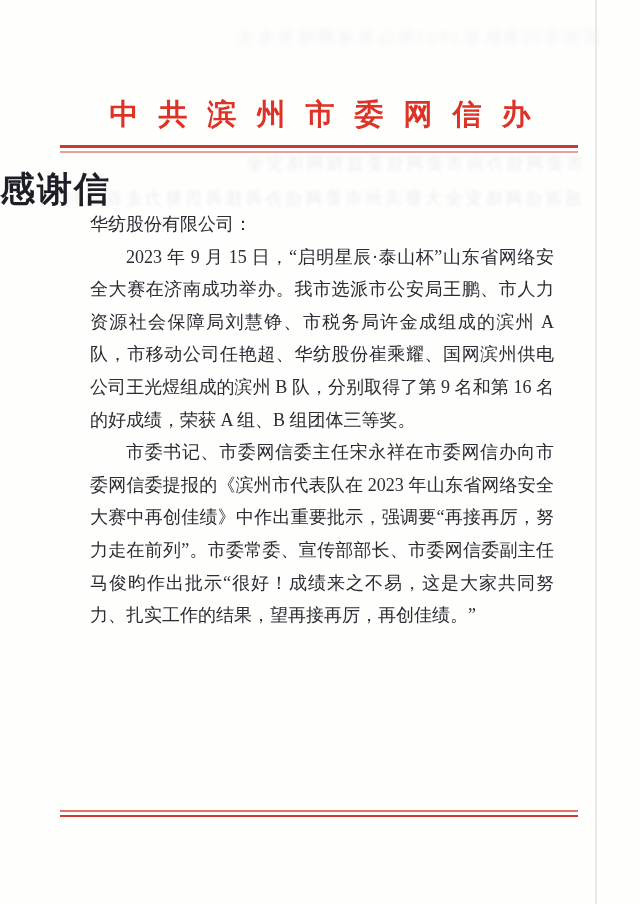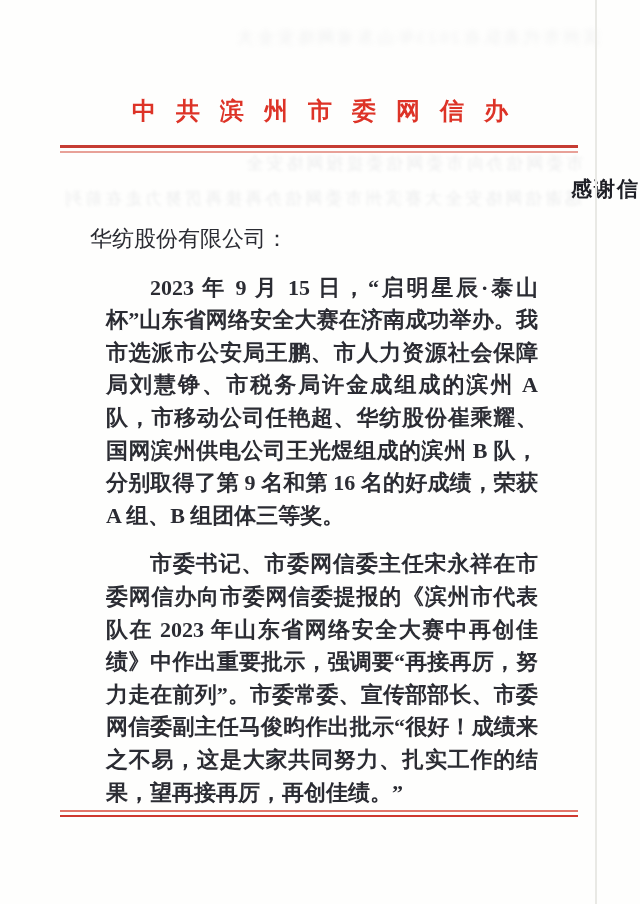--- a/index.html
+++ b/index.html
@@ -33,21 +33,21 @@
   .g2 { top: 152px; left: 245px; width: 338px; }
   .g3 { top: 187px; left: 62px;  width: 520px; }
 
   
   .letterhead {
     position: absolute;
     top: 95px;
     left: 0;
     width: 100%;
     text-align: center;
-    font-size: 24px;
+    font-size: 29px;
     font-weight: bold;
     color: var(--header_red, #dd3327);
     letter-spacing: 20px;
     text-indent: 20px;
     white-space: nowrap;
   }
 
   
   .rule-top {
     position: absolute;
@@ -56,43 +56,41 @@
     width: 518px;
   }
   .rule-top .thick { height: 3px; background: var(--rule_red, #c63c33); }
   .rule-top .thin  { height: 2px; margin-top: 3px; background: var(--rule_red_light, #e8a198); }
 
   .doc-title {
     position: absolute;
     top: 166px;
     left: 0;
     width: 100%;
-    text-align: right;
-    font-size: 21px;
+    text-align: left;
+    font-size: 35px;
     font-weight: bold;
     letter-spacing: 2px;
     color: #1e1f26;
-    margin-top: 9px;
   }
 
   .body-text {
     position: absolute;
-    top: 223px;
+    top: 208px;
     left: 90px;
     width: 464px;
-    font-size: 22px;
+    font-size: 18px;
     line-height: 32.6px;
     color: var(--ink, #2b2c33);
     text-align: justify;
   }
   .body-text .salutation { text-indent: 0; }
   .body-text p {
-    margin: 16px;
+    margin: 0;
     text-indent: 2em;
-    font-weight: bold;
   }
 
   
   .rule-bottom {
     position: absolute;
     top: 810px;
     left: 60px;
     width: 518px;
   }
   .rule-bottom .l1 { height: 2px; background: var(--rule_red_light2, #e2756a); }

